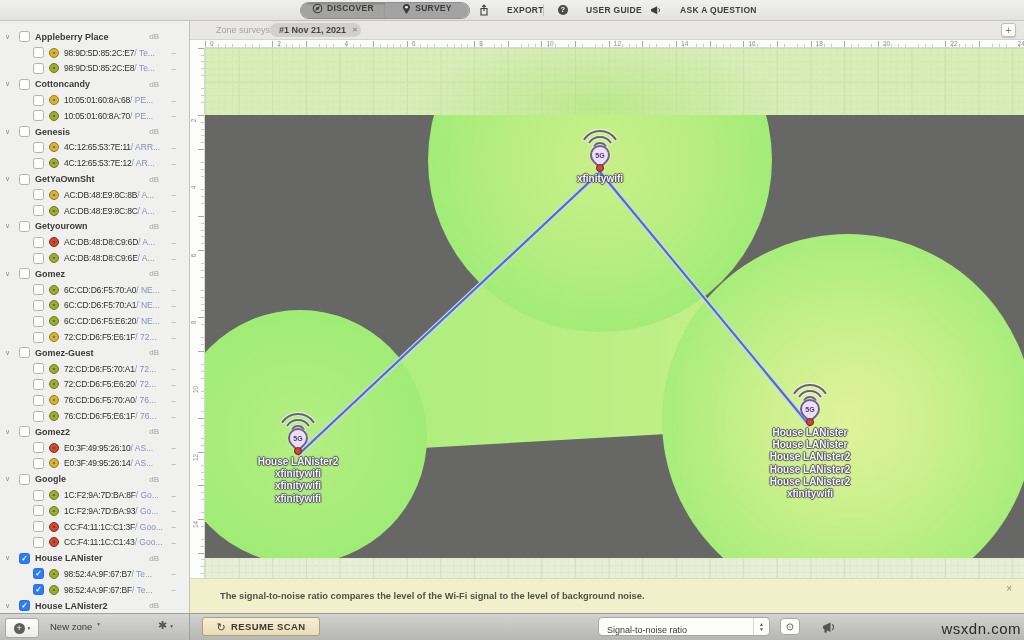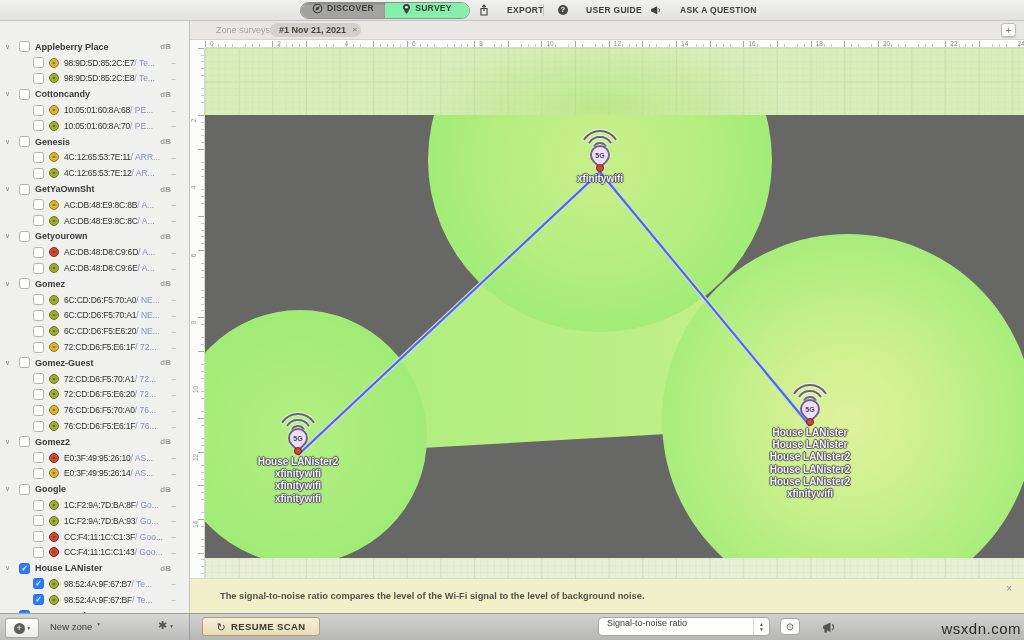--- a/index.html
+++ b/index.html
@@ -6,40 +6,40 @@
   #app{position:relative;width:1024px;height:640px;overflow:hidden;background:#f0f0ee;
        font-family:"Liberation Sans",sans-serif;cursor:default;}
   
   .toolbar{position:absolute;left:0;top:0;width:1024px;height:20px;
            background:linear-gradient(#f0f0ee,#e2e2e0);border-bottom:1px solid #c4c4c2;z-index:5;}
   .seg{position:absolute;left:300px;top:2px;width:168px;height:15px;border:1px solid #8e8e8c;
        border-radius:9px;display:flex;overflow:hidden;background:#fdfdfb;}
   .seg-half{flex:1;display:flex;align-items:flex-start;justify-content:center;gap:4px;
             font-size:8.5px;font-weight:bold;color:#3d3d3b;letter-spacing:.3px;}
   .seg-discover{background:#a3a3a1;box-shadow:inset 0 1px 2px rgba(0,0,0,.2);}
-  .seg-survey{background:#86efac;}
+  .seg-survey{background:#a3a3a3;}
   .tb-item{position:absolute;top:0;height:20px;display:flex;align-items:center;gap:18px;
            font-size:8.5px;font-weight:bold;color:#3d3d3b;letter-spacing:.3px;}
   .tb-sep{position:absolute;left:543px;top:4px;width:1px;height:12px;background:#c2c2c0;}
   .help-circ{display:inline-block;width:10px;height:10px;border-radius:50%;background:#4a4a48;
              color:#fff;font-size:7.5px;font-weight:bold;text-align:center;line-height:10px;}
   
   .sidebar{position:absolute;left:0;top:20px;width:190px;height:593px;background:#f0f0ee;
            border-right:1px solid #c2c2c0;overflow:hidden;box-sizing:border-box;z-index:4;}
-  .list{padding-top:19px;}
+  .list{padding-top:9px;}
   .srow{display:flex;align-items:center;height:15.8px;}
   .grow{padding-left:5px;}
   .crow{padding-left:33px;}
   .chev{width:14px;font-size:7px;color:#8a8a88;flex:none;}
   .cb{width:11px;height:11px;background:#fff;border:1px solid #b2b2b0;border-radius:2.5px;
       box-sizing:border-box;margin-right:5px;flex:none;font-size:8px;line-height:9px;
       text-align:center;color:#fff;font-weight:bold;}
   .cb.on{background:#2d7cf6;border-color:#2470e8;}
   .gname{font-size:9px;font-weight:bold;color:#3a3a38;white-space:nowrap;}
-  .unit{margin-left:auto;margin-right:18px;font-size:8px;color:#a2a2a0;font-weight:bold;}
+  .unit{margin-left:auto;margin-right:30px;font-size:8px;color:#a2a2a0;}
   .dot{width:10px;height:10px;border-radius:50%;border:1px solid;box-sizing:border-box;
        margin-right:5px;position:relative;flex:none;}
   .dot::after{content:"";position:absolute;left:3px;top:3px;width:2px;height:2px;
               border-radius:50%;background:rgba(45,35,0,.6);}
   .dot-yellow{background:#d4b53a;border-color:#967d18;}
   .dot-olive{background:#9cab33;border-color:#6d7c1c;}
   .dot-red{background:#c74c36;border-color:#8c2a1a;}
   .mac{font-size:8.5px;color:#2e2e2c;letter-spacing:-.2px;white-space:nowrap;}
   .sfx{font-size:8.5px;color:#8292b2;white-space:nowrap;}
   .dash{margin-left:auto;margin-right:13px;font-size:8px;color:#9a9a98;}
@@ -118,21 +118,21 @@
   .bottom-bar{position:absolute;left:190px;top:613px;width:834px;height:27px;
               background:linear-gradient(#d2d2d0,#b6b6b4);border-top:1px solid #9a9a98;
               box-sizing:border-box;z-index:6;}
   .resume{position:absolute;left:12px;top:3px;width:118px;height:19px;
           background:linear-gradient(#f6eed6,#e9ddb9);border:1px solid #b3a06a;border-radius:3px;
           display:flex;align-items:center;justify-content:center;gap:5px;font-size:9.5px;
           font-weight:bold;color:#3e3a32;letter-spacing:.4px;box-sizing:border-box;}
   .resume-icon{font-size:11px;font-weight:normal;line-height:10px;}
   .viz-select{position:absolute;left:408px;top:3px;width:172px;height:19px;background:#fdfdfb;
               border:1px solid #a6a6a4;border-radius:4px;box-sizing:border-box;font-size:9px;
-              color:#3a3a38;display:flex;align-items:flex-start;padding-left:8px;}
+              color:#3a3a38;display:flex;align-items:flex-end;padding-left:8px;}
   .viz-stepper{position:absolute;right:0;top:0;width:15px;height:17px;border-left:1px solid #d8d8d6;
                display:flex;flex-direction:column;align-items:center;justify-content:center;
                font-size:5px;line-height:5px;color:#55554f;}
   .viz-eye{position:absolute;left:590px;top:4px;width:20px;height:17px;background:#fdfdfb;
            border:1px solid #a6a6a4;border-radius:4px;box-sizing:border-box;text-align:center;
            font-size:10px;line-height:15px;color:#55554f;}
   .megaphone{position:absolute;left:632px;top:7px;}
   .legend{position:absolute;left:653px;top:6px;width:115px;height:14px;border-radius:3px;
           display:flex;align-items:center;justify-content:space-between;padding:0 4px;
           box-sizing:border-box;box-shadow:0 0 1px rgba(0,0,0,.4);}

